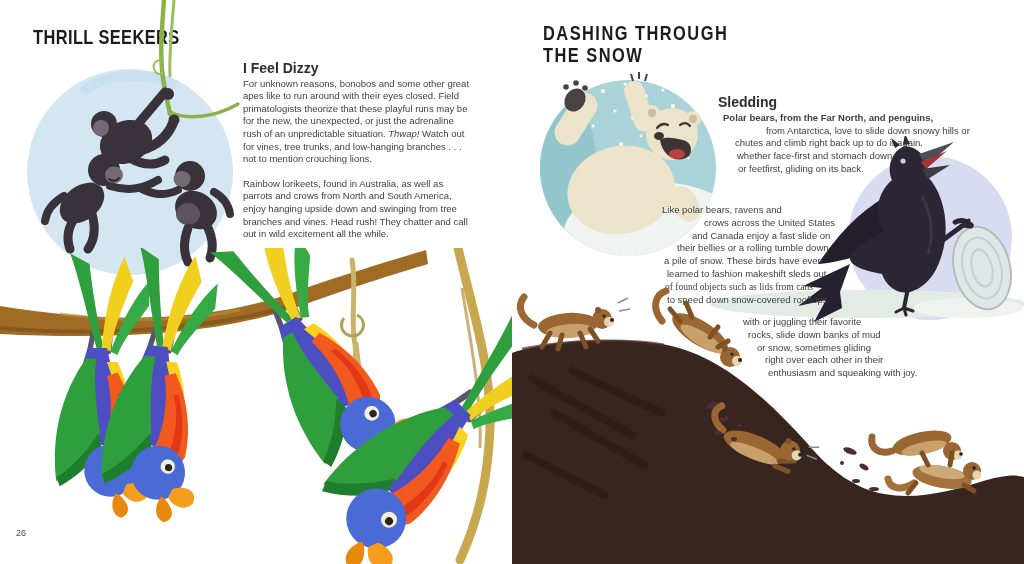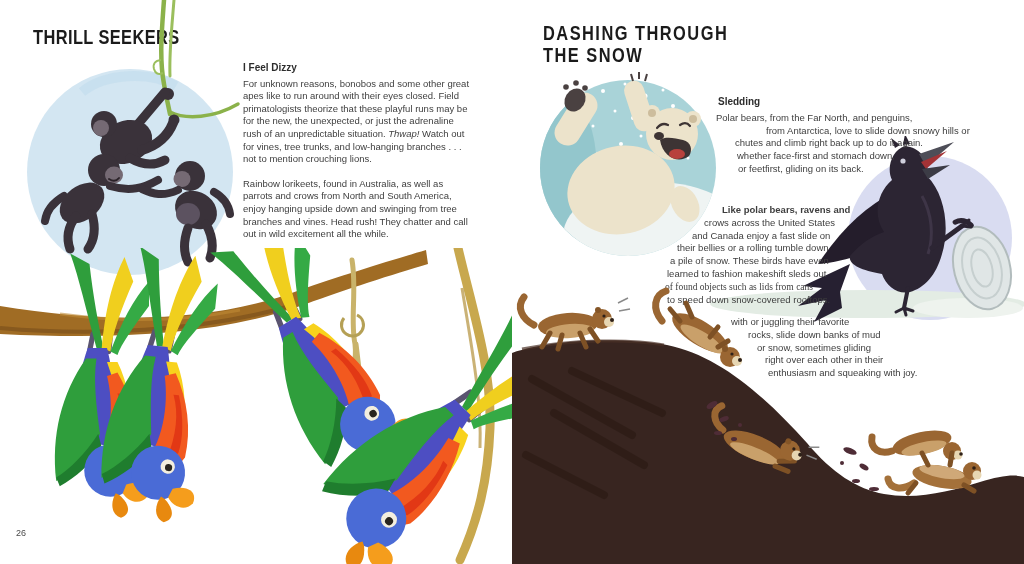--- a/index.html
+++ b/index.html
@@ -3,21 +3,21 @@
 <meta charset="utf-8">
 <style>
   html,body{margin:0;padding:0;background:#e8e8e8;}
   #spread{position:relative;width:1024px;height:564px;background:#ffffff;overflow:hidden;
           font-family:"Liberation Sans","DejaVu Sans",sans-serif;color:#3e3e3e;}
   .abs{position:absolute;}
   .title{font-weight:900;color:#1b1b1b;font-size:20px;letter-spacing:.5px;
          transform:scaleX(.82);transform-origin:left top;white-space:nowrap;line-height:22px;}
   .title2{letter-spacing:1.8px;}
   .body-col{width:230px;font-size:9.5px;line-height:12.6px;}
-  .sec-head{font-weight:bold;font-size:10px;color:#2d2d2d;margin:0 0 3px 0;}
+  .sec-head{font-weight:bold;font-size:14px;color:#2d2d2d;margin:0 0 3px 0;}
   .para{margin:0 0 12px 0;}
   .ital{font-style:italic;}
   .linewrap{font-size:9.5px;line-height:12.8px;white-space:nowrap;}
   .line{display:block;}
   .pagenum{font-size:9px;color:#4a4a4a;}
   svg{display:block;}
 </style>
 </head>
 <body>
 
@@ -192,40 +192,40 @@
       <circle cx="203" cy="25" r="2.6" fill="#cfcfdc"></circle>
       <path d="M208,152 L204,172" stroke="#2c2533" stroke-width="4" stroke-linecap="round" fill="none"></path>
       <path d="M204,172 l-8,4 M204,172 l2,7 M204,172 l9,3" stroke="#2c2533" stroke-width="3" fill="none" stroke-linecap="round"></path>
       <path d="M232,112 L262,90" stroke="#2c2533" stroke-width="5" stroke-linecap="round" fill="none"></path>
       <path d="M262,90 l7,-6 M262,90 l9,1" stroke="#2c2533" stroke-width="3" fill="none" stroke-linecap="round"></path>
     </g>
   </svg>
 
   <div class="abs linewrap" style="left:716px;top:96px;">
     <span class="line sec-head" style="margin-left:2px;">Sledding</span>
-    <span class="line" style="margin-left:0;">Polar bears, from the Far North, and penguins,</span>
+    <span class="line" style="margin-left:7px;font-weight:bold;">Polar bears, from the Far North, and penguins,</span>
     <span class="line" style="margin-left:14px;padding-left:36px;">from Antarctica, love to slide down snowy hills or</span>
     <span class="line" style="margin-left:19px;">chutes and climb right back up to do it again.</span>
     <span class="line" style="margin-left:21px;">whether face-first and stomach down,</span>
     <span class="line" style="margin-left:22px;">or feetfirst, gliding on its back.</span>
   </div>
 
   <div class="abs linewrap" style="left:662px;top:204px;">
-    <span class="line" style="margin-left:60px;font-weight:bold;">Like polar bears, ravens and</span>
+    <span class="line" style="">Like polar bears, ravens and</span>
     <span class="line" style="margin-left:42px;">crows across the United States</span>
     <span class="line" style="margin-left:30px;">and Canada enjoy a fast slide on</span>
     <span class="line" style="margin-left:15px;">their bellies or a rolling tumble down</span>
-    <span class="line" style="margin-left:8px;">a pile of snow. These birds have even</span>
+    <span class="line" style="margin-left:2px;">a pile of snow. These birds have even</span>
     <span class="line" style="margin-left:5px;">learned to fashion makeshift sleds out</span>
     <span class="line" style="margin-left:3px;font-family:Liberation Serif, serif;">of found objects such as lids from cans</span>
     <span class="line" style="margin-left:5px;">to speed down snow-covered rooftops.</span>
   </div>
 
   <div class="abs linewrap" style="left:715px;top:316px;">
-    <span class="line" style="margin-left:16px;">with or juggling their favorite</span>
+    <span class="line" style="margin-left:28px;">with or juggling their favorite</span>
     <span class="line" style="margin-left:33px;">rocks, slide down banks of mud</span>
     <span class="line" style="margin-left:42px;">or snow, sometimes gliding</span>
     <span class="line" style="margin-left:50px;">right over each other in their</span>
     <span class="line" style="margin-left:53px;">enthusiasm and squeaking with joy.</span>
   </div>
 
   <svg class="abs" style="left:512px;top:283px;" width="512" height="281" viewBox="0 0 512 281" aria-hidden="true">
     <path d="M0,70 C40,56 110,54 155,62 C205,72 250,110 295,160 C320,190 345,206 372,211 C405,217 440,208 468,199 C488,193 502,191 512,194 L512,281 L0,281 Z" fill="#382520"></path>
     <path d="M20,96 L120,152 M42,130 L132,182 M14,172 L92,212 M60,88 L150,130" stroke="#1f1109" stroke-width="8" opacity="0.35" stroke-linecap="round"></path>
     <path d="M10,66 C60,56 120,56 152,62" stroke="#4a3126" stroke-width="3" fill="none" opacity="0.7"></path>

